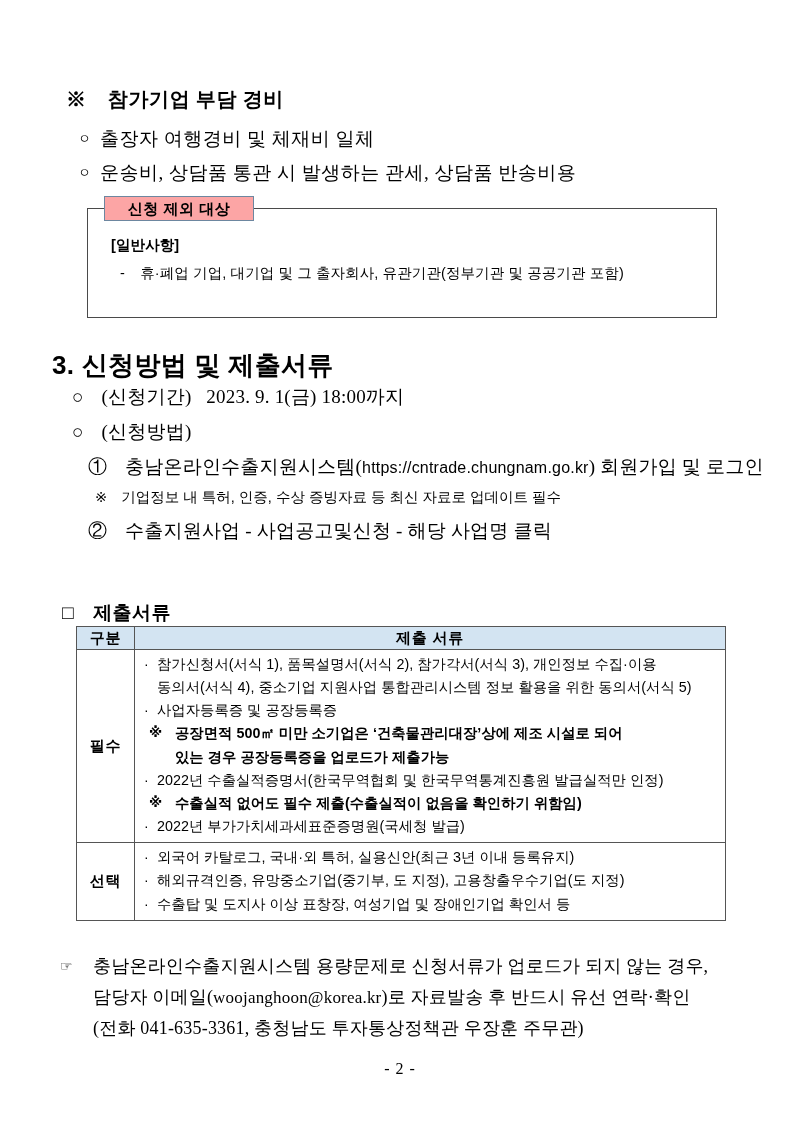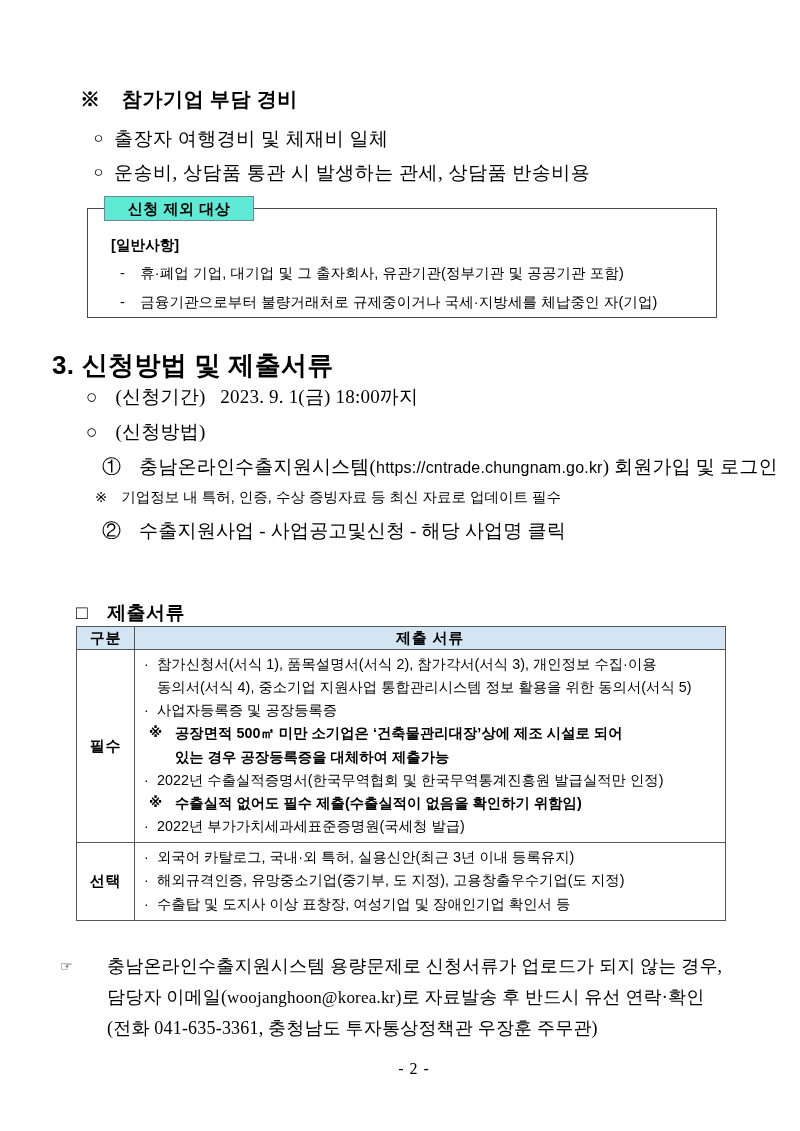--- a/index.html
+++ b/index.html
@@ -14,21 +14,21 @@
     color: #000000;
     position: relative;
     overflow: hidden;
   }
   .page {
     position: relative;
     width: 800px;
     height: 1131px;
     box-sizing: border-box;
   }
-  .serif { font-family: "Liberation Serif", "DejaVu Serif", serif; margin-left: 14px; }
+  .serif { font-family: "Liberation Serif", "DejaVu Serif", serif; }
   .b { font-weight: bold; }
 
   
   #top-block { position: absolute; left: 0; top: 0; width: 800px; }
   .sec-star {
     position: absolute;
     left: 66px; top: 86px;
     font-size: 20px;
     font-weight: bold;
     letter-spacing: 0.6px;
@@ -51,21 +51,21 @@
     left: 87px; top: 208px;
     width: 630px; height: 110px;
     border: 1px solid #4a4a4a;
     box-sizing: border-box;
     background: #ffffff;
   }
   #exclusion-label {
     position: absolute;
     left: 104px; top: 196px;
     width: 150px; height: 25px;
-    background: #5eead4;
+    background: #fca5a5;
     border: 1px solid #6d87a0;
     box-sizing: border-box;
     text-align: center;
     line-height: 23px;
     font-size: 15px;
     font-family: "Liberation Sans", "DejaVu Sans", sans-serif;
     font-weight: bold;
     letter-spacing: 0.5px;
   }
   .exc-line {
@@ -225,25 +225,20 @@
   <div id="exclusion-label">신청 제외 대상</div>
 
   <div class="exc-line b" style="left:95px; top:236px;">[일반사항]</div>
 
   <div class="exc-line" style="left:104px; top:264px;">
     <span>-</span>
     <span style="display:inline-block;width:7px"></span>
     <span>휴·폐업 기업, 대기업 및 그 출자회사, 유관기관(정부기관 및 공공기관 포함)</span>
   </div>
 
-  <div class="exc-line" style="left:104px; top:293px;">
-    <span>-</span>
-    <span style="display:inline-block;width:7px"></span>
-    <span>금융기관으로부터 불량거래처로 규제중이거나 국세·지방세를 체납중인 자(기업)</span>
-  </div>
 
   <div id="section3-title">3. 신청방법 및 제출서류</div>
 
   <div class="s3-line serif" style="left:72px; top:384px;">
     <span>○</span>
     <span style="display:inline-block;width:8px"></span>
     <span>(신청기간)</span>
     <span style="display:inline-block;width:5px"></span>
     <span>2023. 9. 1(금) 18:00까지</span>
   </div>
@@ -303,21 +298,21 @@
           </div>
 
           <div class="doc-item">
             <span class="dot">·</span>
             <span class="cont">사업자등록증 및 공장등록증</span>
           </div>
 
           <div class="doc-note">
             <span class="star">※</span>
             <span class="cont2">공장면적 500㎡ 미만 소기업은 ‘건축물관리대장’상에 제조 시설로 되어</span>
-            <span class="cont2">있는 경우 공장등록증을 대체하여 제출가능</span>
+            <span class="cont2">있는 경우 공장등록증을 업로드가 제출가능</span>
           </div>
 
           <div class="doc-item">
             <span class="dot">·</span>
             <span class="cont">2022년 수출실적증명서(한국무역협회 및 한국무역통계진흥원 발급실적만 인정)</span>
           </div>
 
           <div class="doc-note">
             <span class="star">※</span>
             <span class="cont2">수출실적 없어도 필수 제출(수출실적이 없음을 확인하기 위함임)</span>

